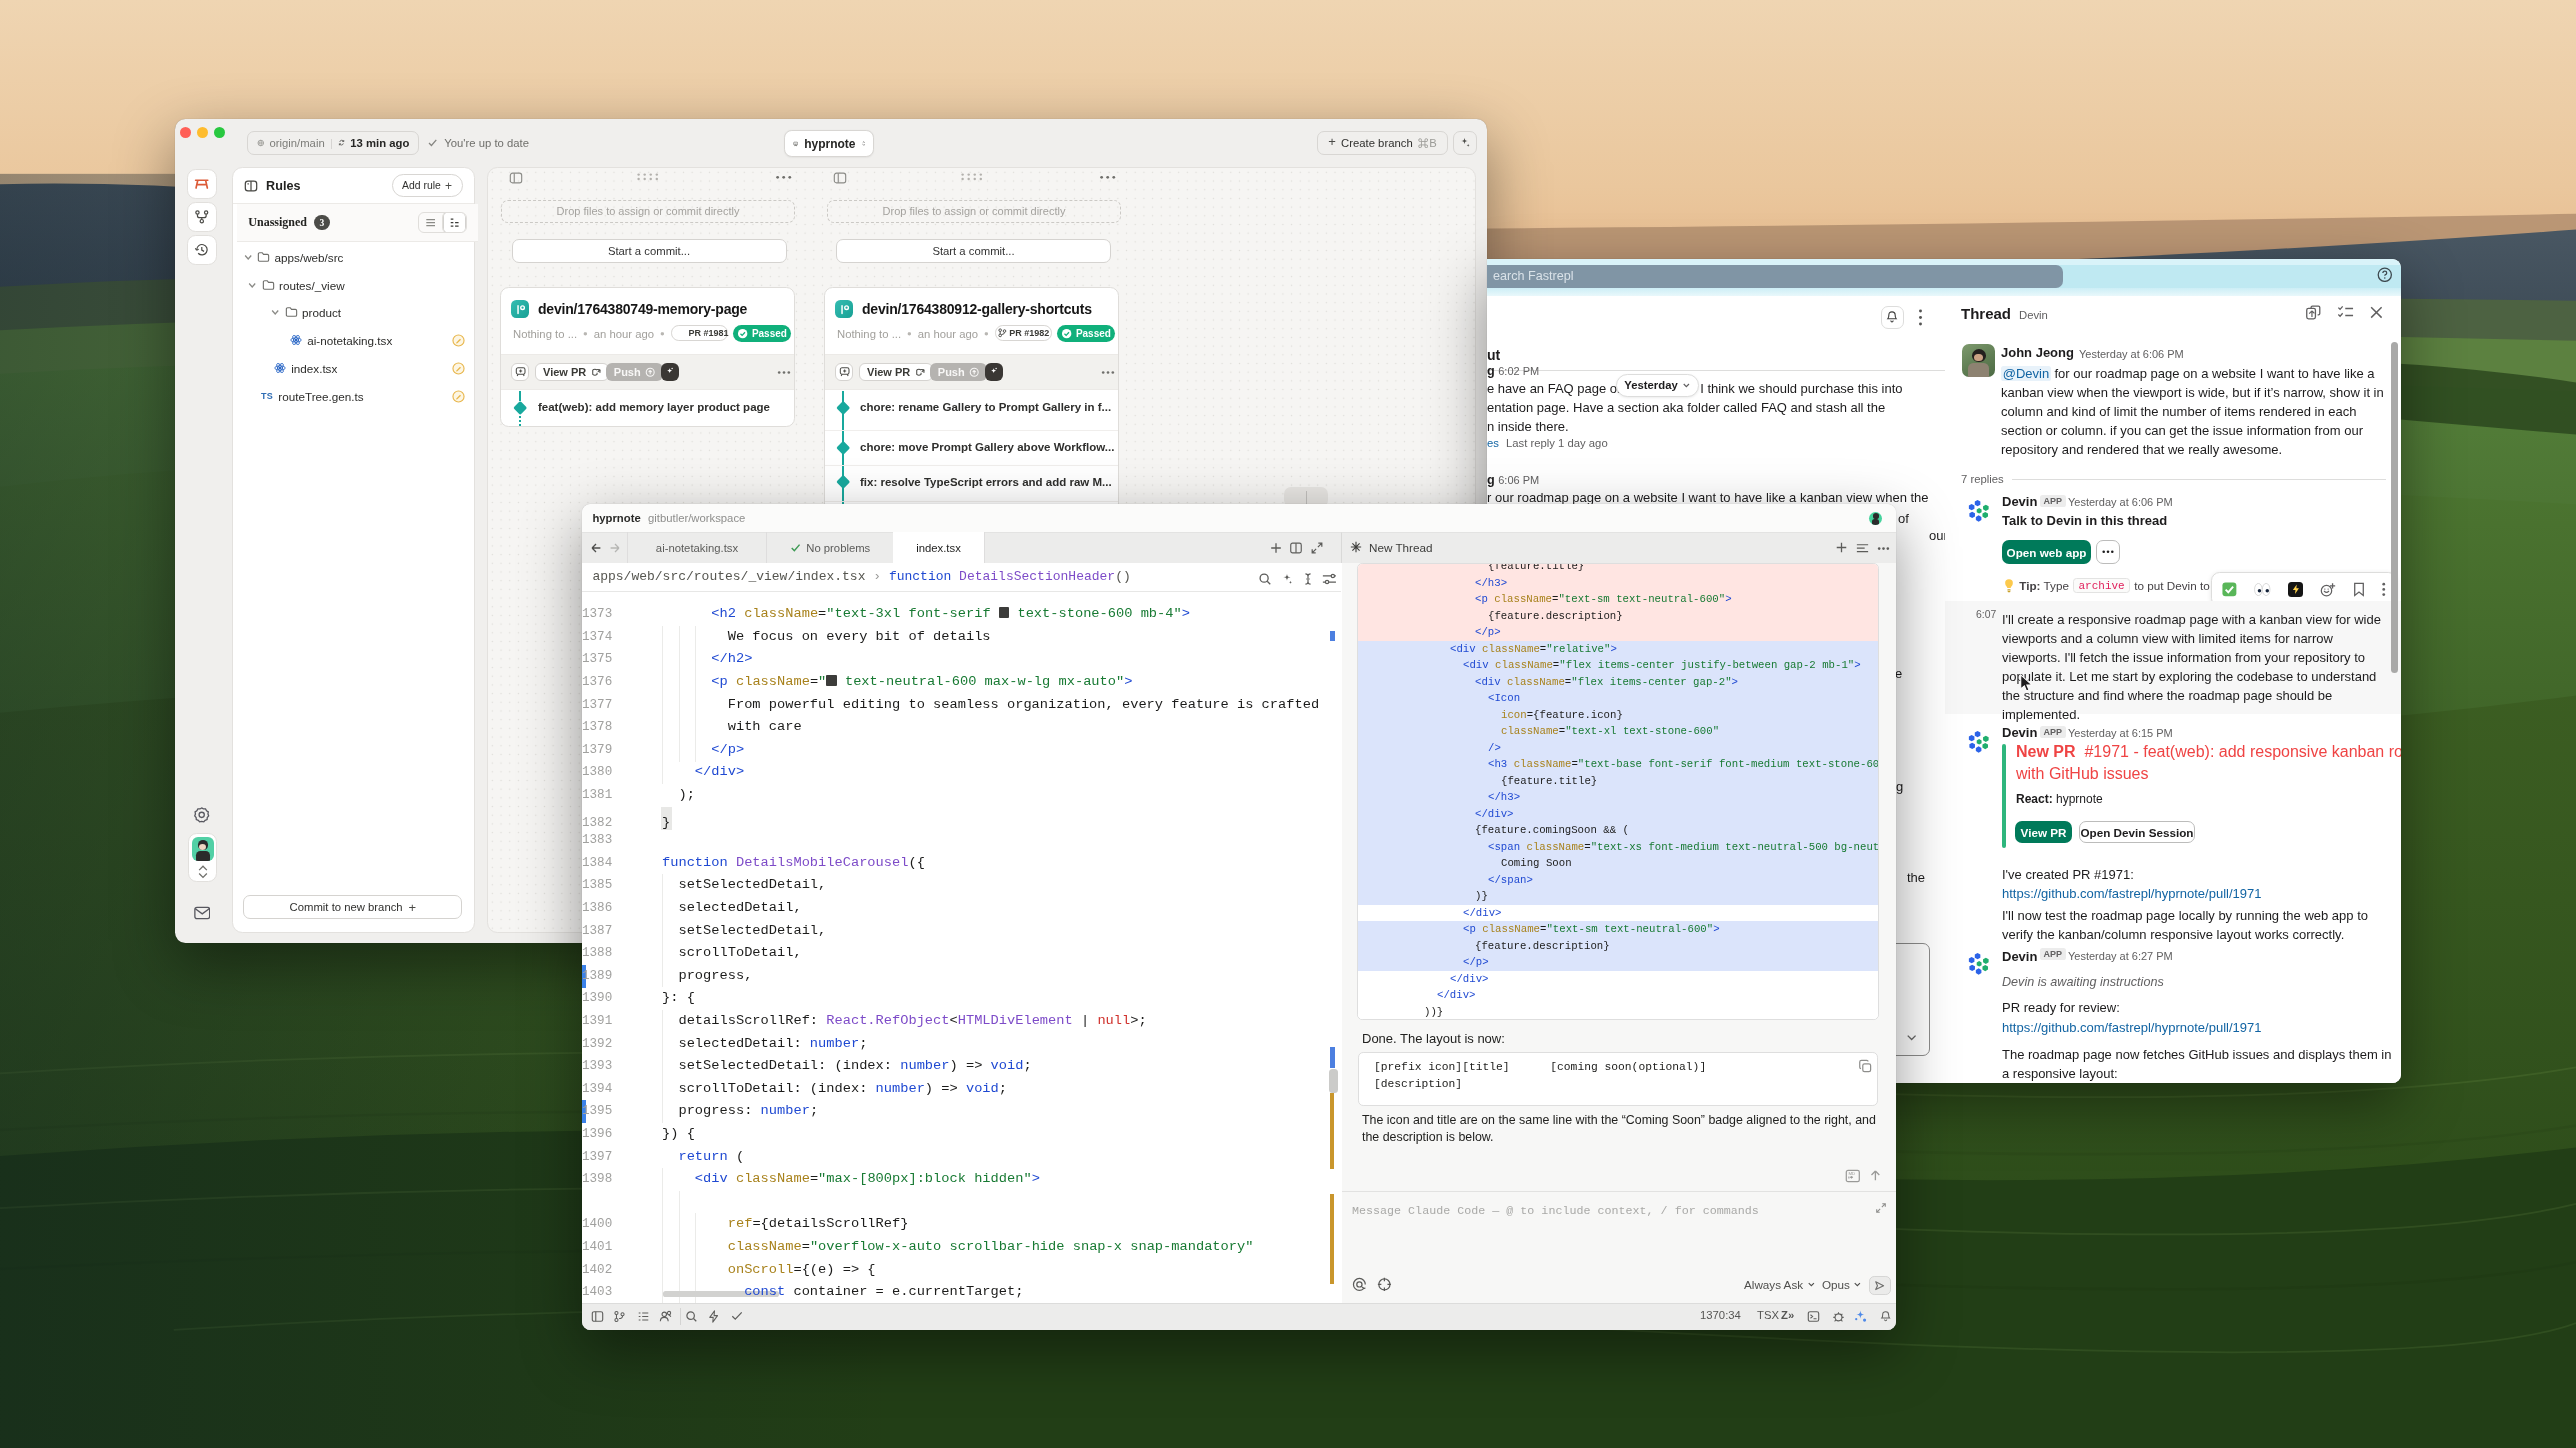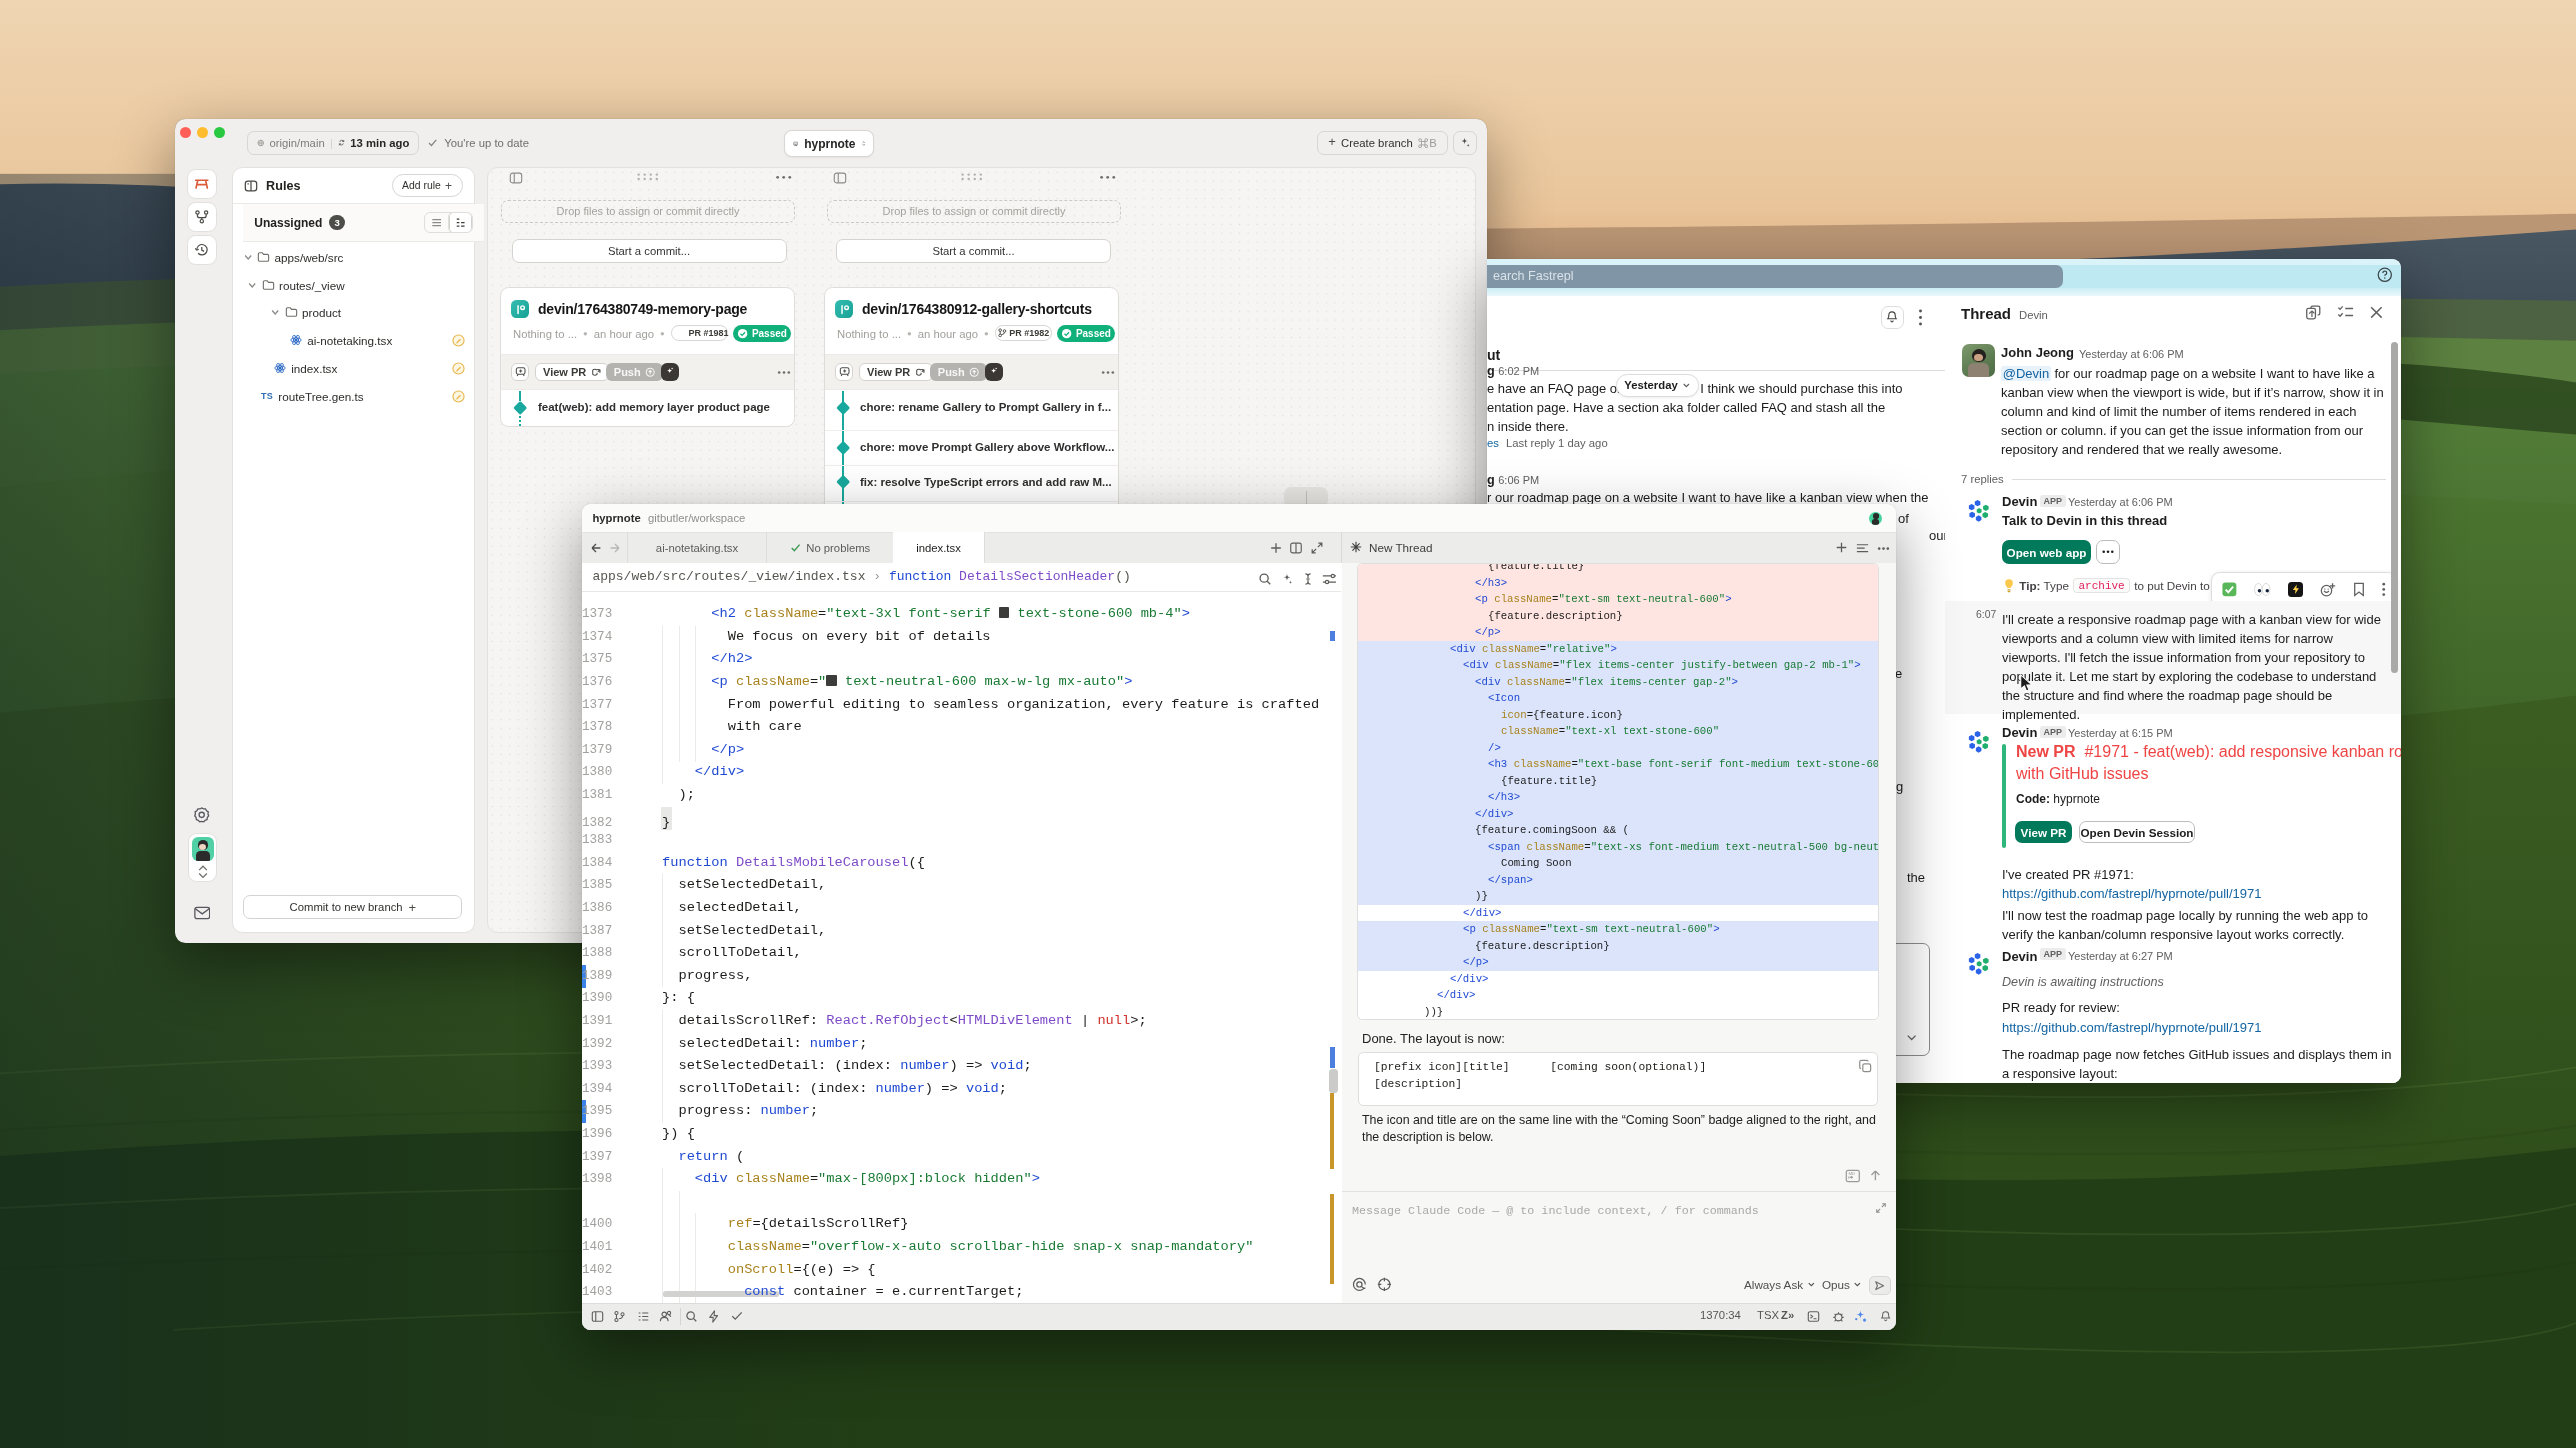--- a/index.html
+++ b/index.html
@@ -169,21 +169,21 @@
   <div class="abs" style="left:57px;top:48px;width:243px;height:766px;background:#fff;border:0.9px solid #e3e1de;border-radius:10.4px;">
     <div class="abs row" style="left:0;top:0;width:100%;height:36px;border-bottom:0.9px solid #eceae7;padding:0 11.3px;">
       <svg width="14" height="14" viewBox="0 0 16 16">
           <rect x="1.5" y="2.5" width="13" height="11" rx="3" fill="none" stroke="#454541" stroke-width="1.4"></rect>
           <path d="M8 2.5 v11" stroke="#454541" stroke-width="1.4"></path>
           <path d="M4 5.5 h1.5" stroke="#454541" stroke-width="1.4"></path>
         </svg>
       <span style="font-size:12.6px;font-weight:700;color:#232321;margin-left:7.8px;">Rules</span>
       <span class="row" style="margin-left:auto;height:22.6px;border:0.9px solid #d8d6d3;border-radius:11.3px;padding:0 9.6px;font-size:10.4px;font-weight:500;color:#30302e;gap:4.3px;">Add rule <span style="font-size:12px;color:#4b4b47">+</span></span>
     </div>
-    <div class="abs row" style="left:10px;top:36px;width:100%;height:38px;border-bottom:0.9px solid #eceae7;padding:0 11.3px;background:#fbfaf9;border-radius:0;">
+    <div class="abs row" style="left:4px;top:36px;width:100%;height:38px;border-bottom:0.9px solid #eceae7;padding:0 11.3px;background:#fbfaf9;border-radius:0;font-family:Liberation Serif, serif;">
       <span style="font-size:12px;font-weight:600;color:#232321;">Unassigned</span>
       <span class="row" style="margin-left:7px;width:15.6px;height:15.6px;border-radius:50%;background:#4c4c48;color:#fff;font-size:9.6px;justify-content:center;font-weight:600">3</span>
       <span class="row" style="margin-left:auto;height:21px;border:0.9px solid #e0dedb;border-radius:6px;overflow:hidden">
         <span class="row" style="width:23.5px;height:21px;justify-content:center;">
           <svg width="11.3" height="11.3" viewBox="0 0 13 13">
               <path d="M1.5 3 h10 M1.5 6.5 h10 M1.5 10 h10" stroke="#8b8b87" stroke-width="1.4"></path>
             </svg>
         </span>
         <span class="row" style="width:23.5px;height:21px;justify-content:center;background:#fff;border-left:0.9px solid #e0deda;box-shadow:inset 0 0 0 0.9px #cfcdca;border-radius:5.2px;">
           <svg width="11.3" height="11.3" viewBox="0 0 13 13">
@@ -643,21 +643,21 @@
         <path d="M19.8 14.8 l3.2 1.8 v3.6 l-3.2 1.8 l-3.2-1.8 v-3.6 Z" fill="#1fae6e"></path>
         <path d="M12.2 18.8 l3.2 1.8 v3.6 l-3.2 1.8 L9 24.2 v-3.6 Z" fill="#2b63e8"></path>
       </g>
   </svg>
   <div class="abs" style="left:515px;top:466px;font-size:13px;font-weight:800;color:#1d1c1d">Devin</div>
   <div class="abs row" style="left:553px;top:467px;height:12px;background:#ececec;border-radius:2.6px;padding:0 3.5px;font-size:9px;font-weight:700;color:#616061;">APP</div>
   <div class="abs" style="left:581px;top:468px;font-size:11px;color:#616061">Yesterday at 6:15 PM</div>
   <div class="abs" style="left:515px;top:485px;width:3.5px;height:104px;background:#2eb67d;border-radius:2.6px"></div>
   <div class="abs" style="left:529px;top:482px;font-size:16px;line-height:22px;color:#ef4444;white-space:pre;"><b style="font-weight:800">New PR</b>  #1971 - feat(web): add responsive kanban roadmap
 with GitHub issues</div>
-  <div class="abs" style="left:529px;top:533px;font-size:12px;color:#1d1c1d;"><b style="font-weight:700">Code:</b> hyprnote</div>
+  <div class="abs" style="left:529px;top:533px;font-size:12px;color:#1d1c1d;"><b style="font-weight:700">React:</b> hyprnote</div>
   <div class="abs row" style="left:528px;top:562px;width:57px;height:22px;background:#007a5a;border-radius:7px;justify-content:center;color:#fff;font-size:11.7px;font-weight:700;">View PR</div>
   <div class="abs row" style="left:592px;top:562px;width:116px;height:22px;background:#fff;border:0.9px solid #bcbcbb;border-radius:7px;justify-content:center;color:#1d1c1d;font-size:11.7px;font-weight:700;">Open Devin Session</div>
   <div class="abs" style="left:515px;top:608px;font-size:13px;color:#1d1c1d">I've created PR #1971:</div>
   <div class="abs" style="left:515px;top:627px;font-size:13px;color:#1264a3">https://github.com/fastrepl/hyprnote/pull/1971</div>
   <div class="abs" style="left:515px;top:647px;font-size:13px;line-height:19px;color:#1d1c1d;white-space:pre;">I'll now test the roadmap page locally by running the web app to
 verify the kanban/column responsive layout works correctly.</div>
 
   <svg class="abs" style="left:481px;top:693px" width="23.5" height="23.5" viewBox="0 0 27 27">
     <g>
         <path d="M11 1.2 l3.2 1.8 v3.6 l-3.2 1.8 l-3.2-1.8 V3 Z" fill="#2b63e8"></path>

